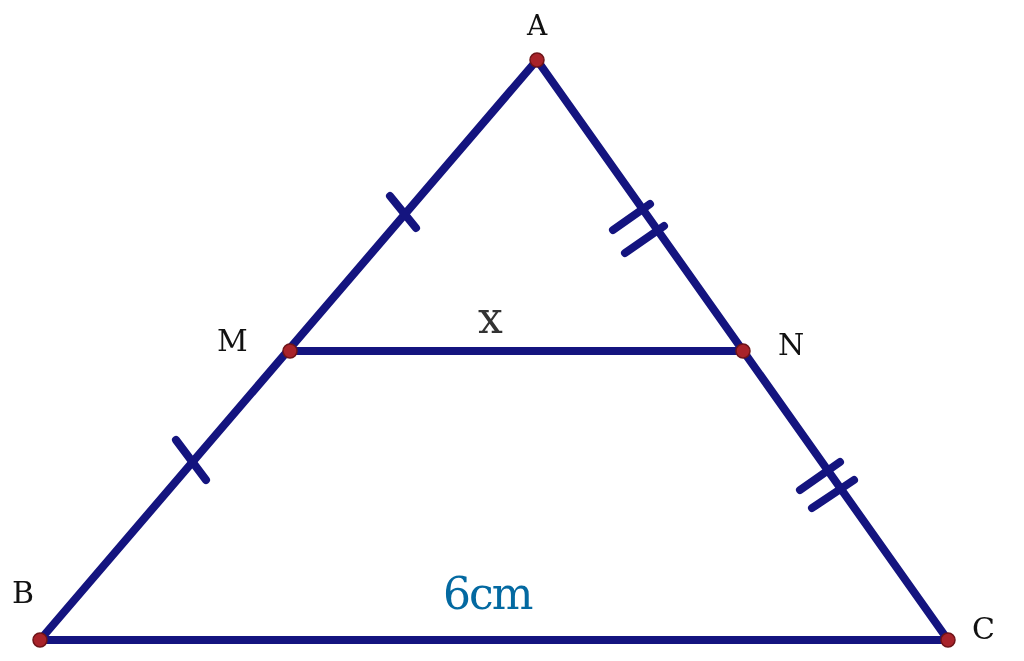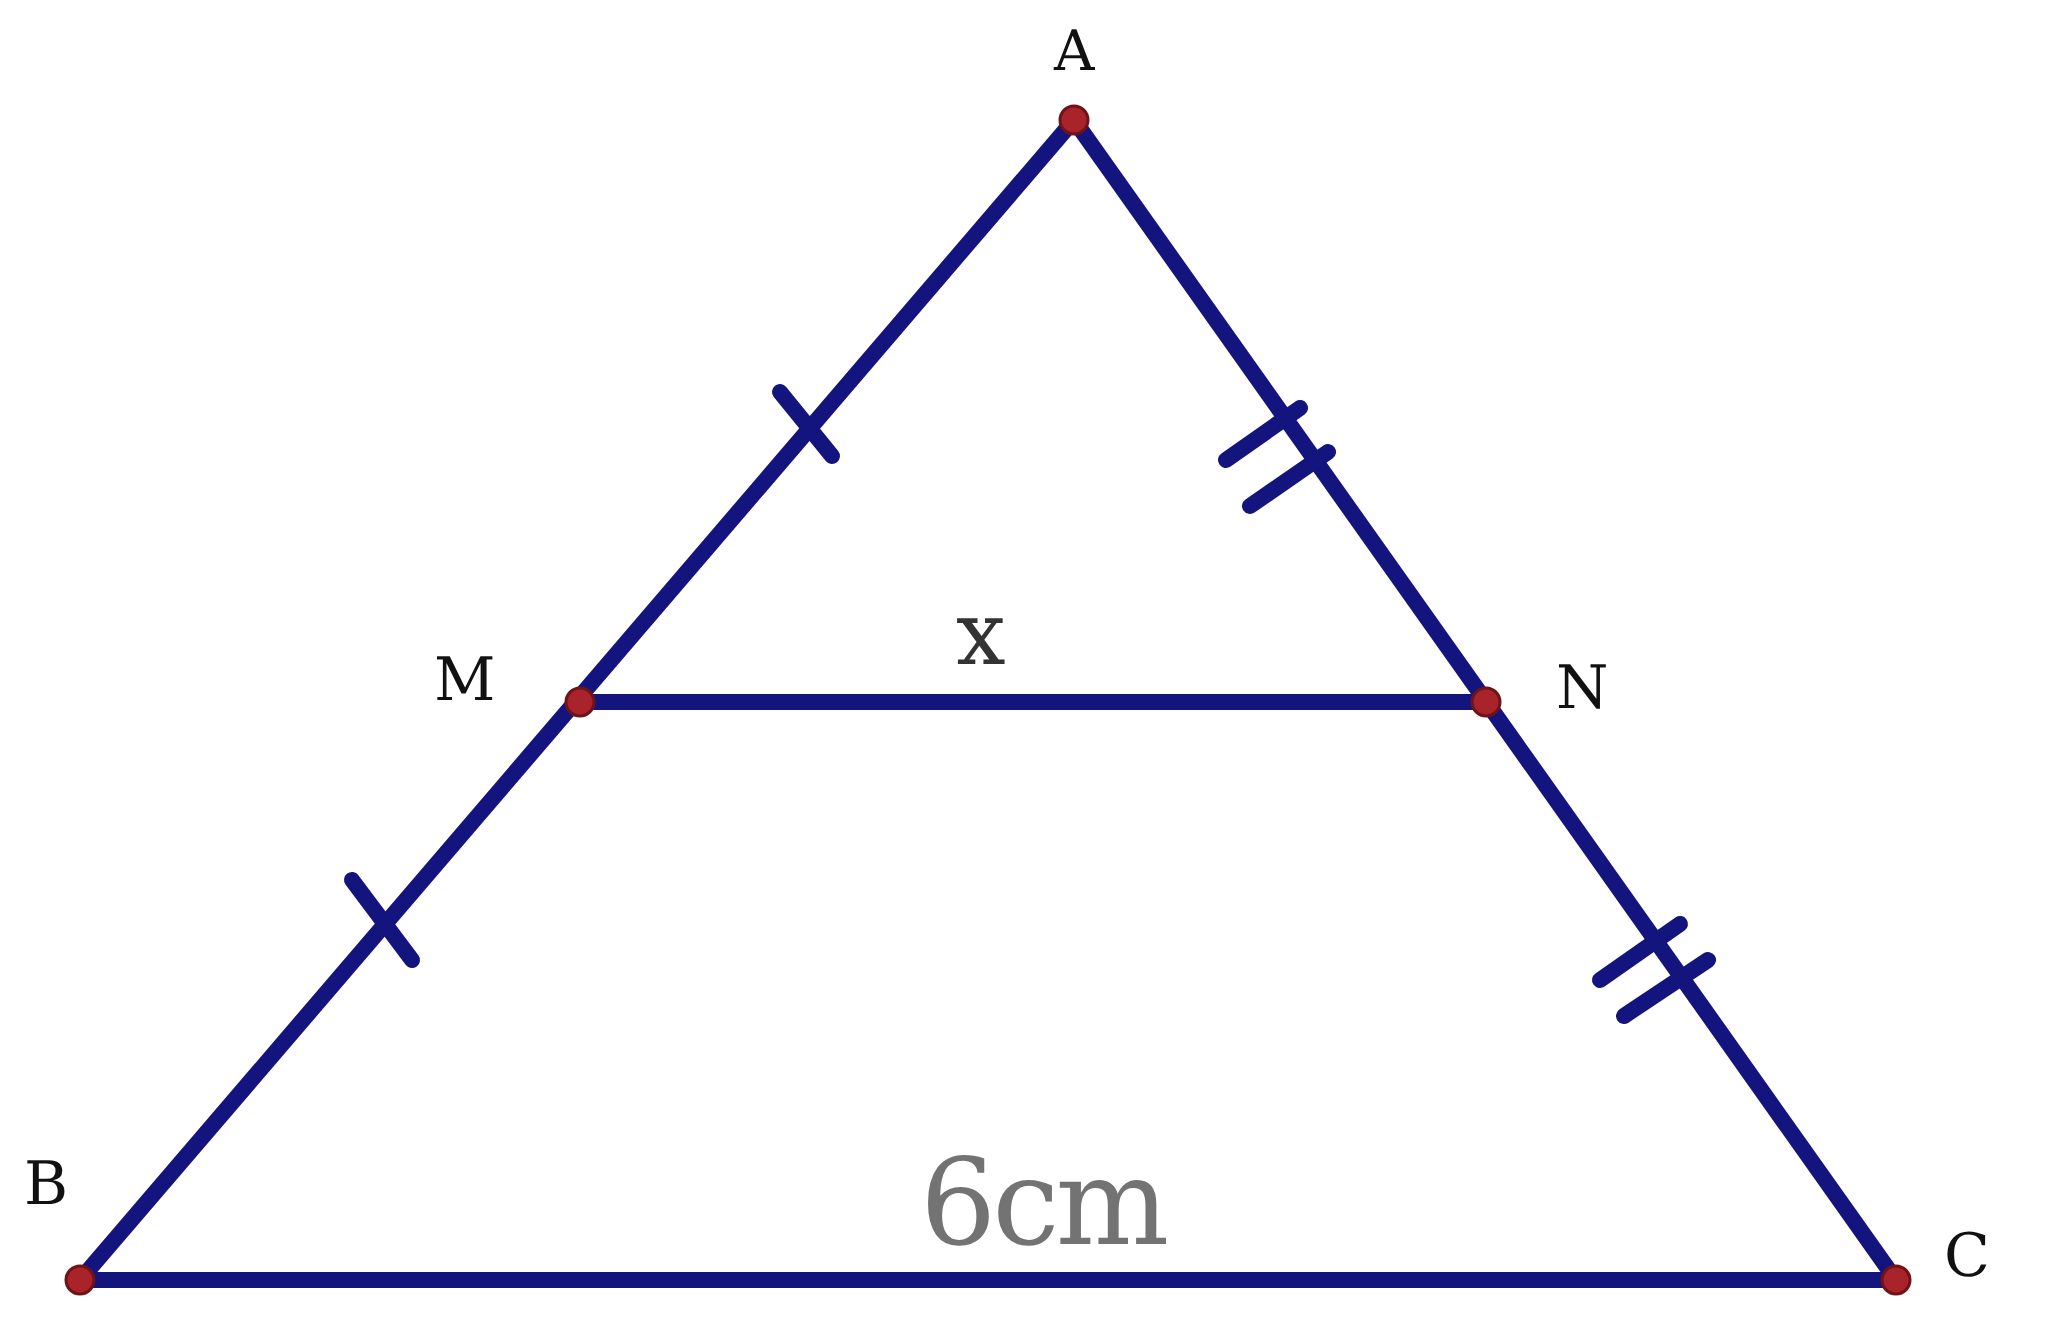--- a/index.html
+++ b/index.html
@@ -35,14 +35,14 @@
       <circle cx="948" cy="640" r="7"></circle>
     </g>
   </svg>
 
   <div class="lbl" style="left:527px; top:12px; font-size:28px;">A</div>
   <div class="lbl" style="left:217px; top:326px; font-size:30px;">M</div>
   <div class="lbl" style="left:778px; top:330px; font-size:30px;">N</div>
   <div class="lbl" style="left:12px; top:578px; font-size:30px;">B</div>
   <div class="lbl" style="left:972px; top:614px; font-size:30px;">C</div>
   <div class="lbl" style="left:478px; top:296px; font-size:44px; color:#333;">x</div>
-  <div class="lbl" style="left:460px; top:572px; font-size:60px; color:#737373; letter-spacing:-2px;">6cm</div>
+  <div class="lbl" style="left:443px; top:572px; font-size:44px; color:#0369a1; letter-spacing:-2px;">6cm</div>
 </div>
 
 </body></html>

